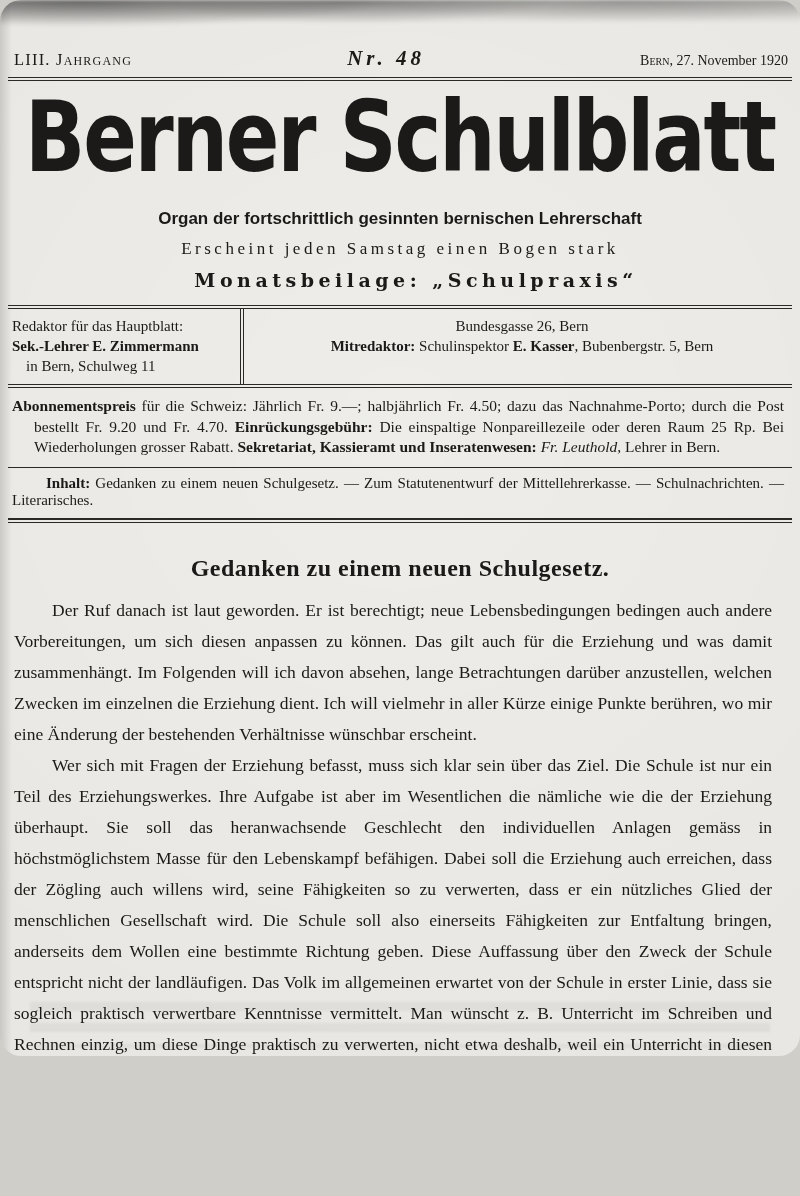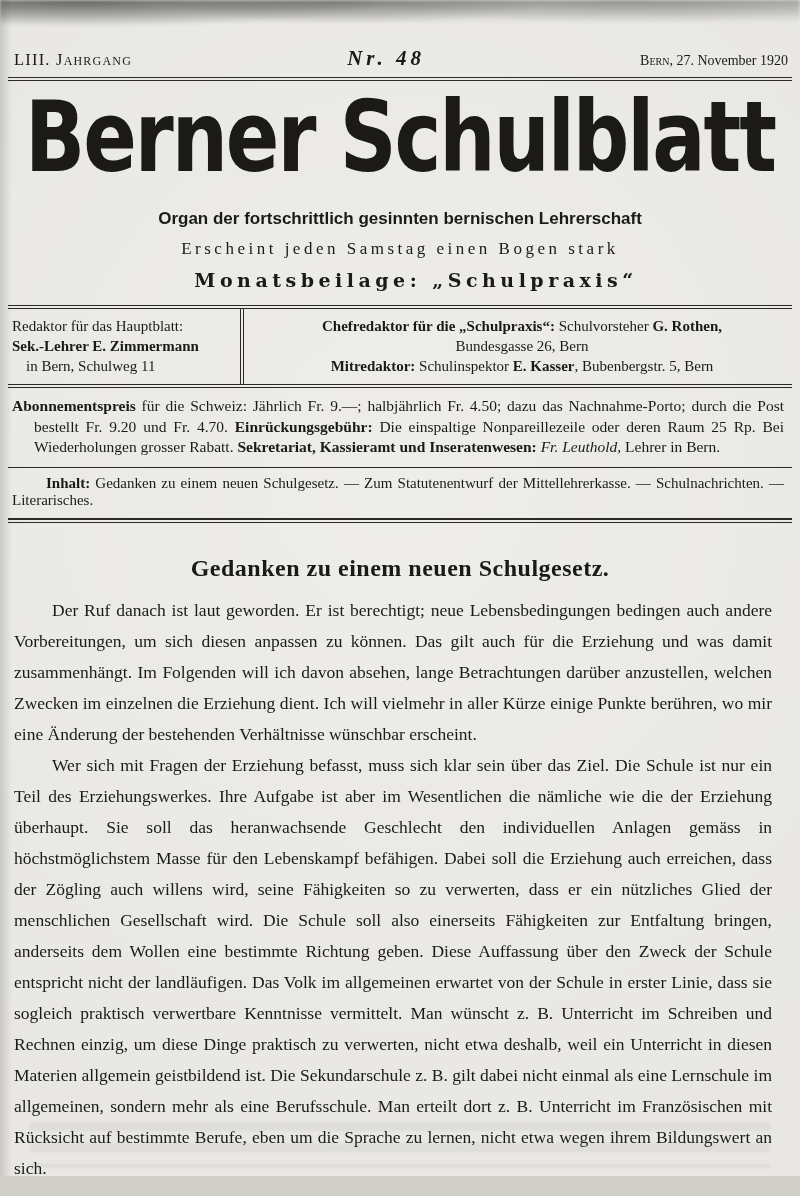--- a/index.html
+++ b/index.html
@@ -1,23 +1,24 @@
 <!DOCTYPE html>
 <html lang="de" style="--paper: #e8e7e3; --ink: #1b1a18; --rule: #2a2926;"><head>
 <meta charset="utf-8">
 <style>
   * { margin:0; padding:0; box-sizing:border-box; }
   html, body { width:800px; background:#cfcec9; }
   body { font-family:"Liberation Serif", serif; color:var(--ink, #1b1a18); }
 
   .page {
-    position:relative; width:800px; height:1176px; overflow:hidden;
+    position:relative; width:800px; height:1056px; overflow:hidden;
     background:
       radial-gradient(120% 90% at 50% 40%, rgba(255,255,255,.25), rgba(0,0,0,0) 70%),
       var(--paper, #e8e7e3);
+    border-radius: 21px;
   }
 
   
   .scan-top {
     position:absolute; top:0; left:0; right:0; height:30px; pointer-events:none;
     background:
       radial-gradient(55% 130% at 10% 0%, rgba(25,25,25,.50), rgba(25,25,25,0) 70%),
       radial-gradient(35% 110% at 44% 0%, rgba(40,40,40,.38), rgba(40,40,40,0) 72%),
       radial-gradient(45% 100% at 78% 0%, rgba(60,60,60,.28), rgba(60,60,60,0) 75%),
       linear-gradient(180deg, rgba(30,30,30,.28), rgba(30,30,30,0) 80%);
@@ -123,21 +124,20 @@
   <div class="rule-double"></div>
 
   <section class="editorial">
     <div class="ed-left">
       <div>Redaktor für das Hauptblatt:</div>
       <div class="ed-bold-line">Sek.-Lehrer E. Zimmermann</div>
       <div class="ed-indent">in Bern, Schulweg 11</div>
     </div>
     <div class="ed-divider"></div>
     <div class="ed-right">
-      <div><b>Chefredaktor für die „Schulpraxis“:</b><span> Schulvorsteher </span><b>G. Rothen,</b></div>
       <div>Bundesgasse 26, Bern</div>
       <div><b>Mitredaktor:</b><span> Schulinspektor </span><b>E. Kasser</b><span>, Bubenbergstr. 5, Bern</span></div>
     </div>
   </section>
 
   <div class="rule-double"></div>
 
   <p class="notice"><b>Abonnementspreis</b><span> für die Schweiz: Jährlich Fr. 9.—; halbjährlich Fr. 4.50; dazu das Nachnahme-Porto; durch die Post bestellt Fr. 9.20 und Fr. 4.70. </span><b>Einrückungsgebühr:</b><span> Die einspaltige Nonpareillezeile oder deren Raum 25 Rp. Bei Wiederholungen grosser Rabatt. </span><b>Sekretariat, Kassieramt und Inseratenwesen:</b><span> </span><i>Fr. Leuthold,</i><span> Lehrer in Bern.</span></p>
 
   <div class="rule-single"></div>

